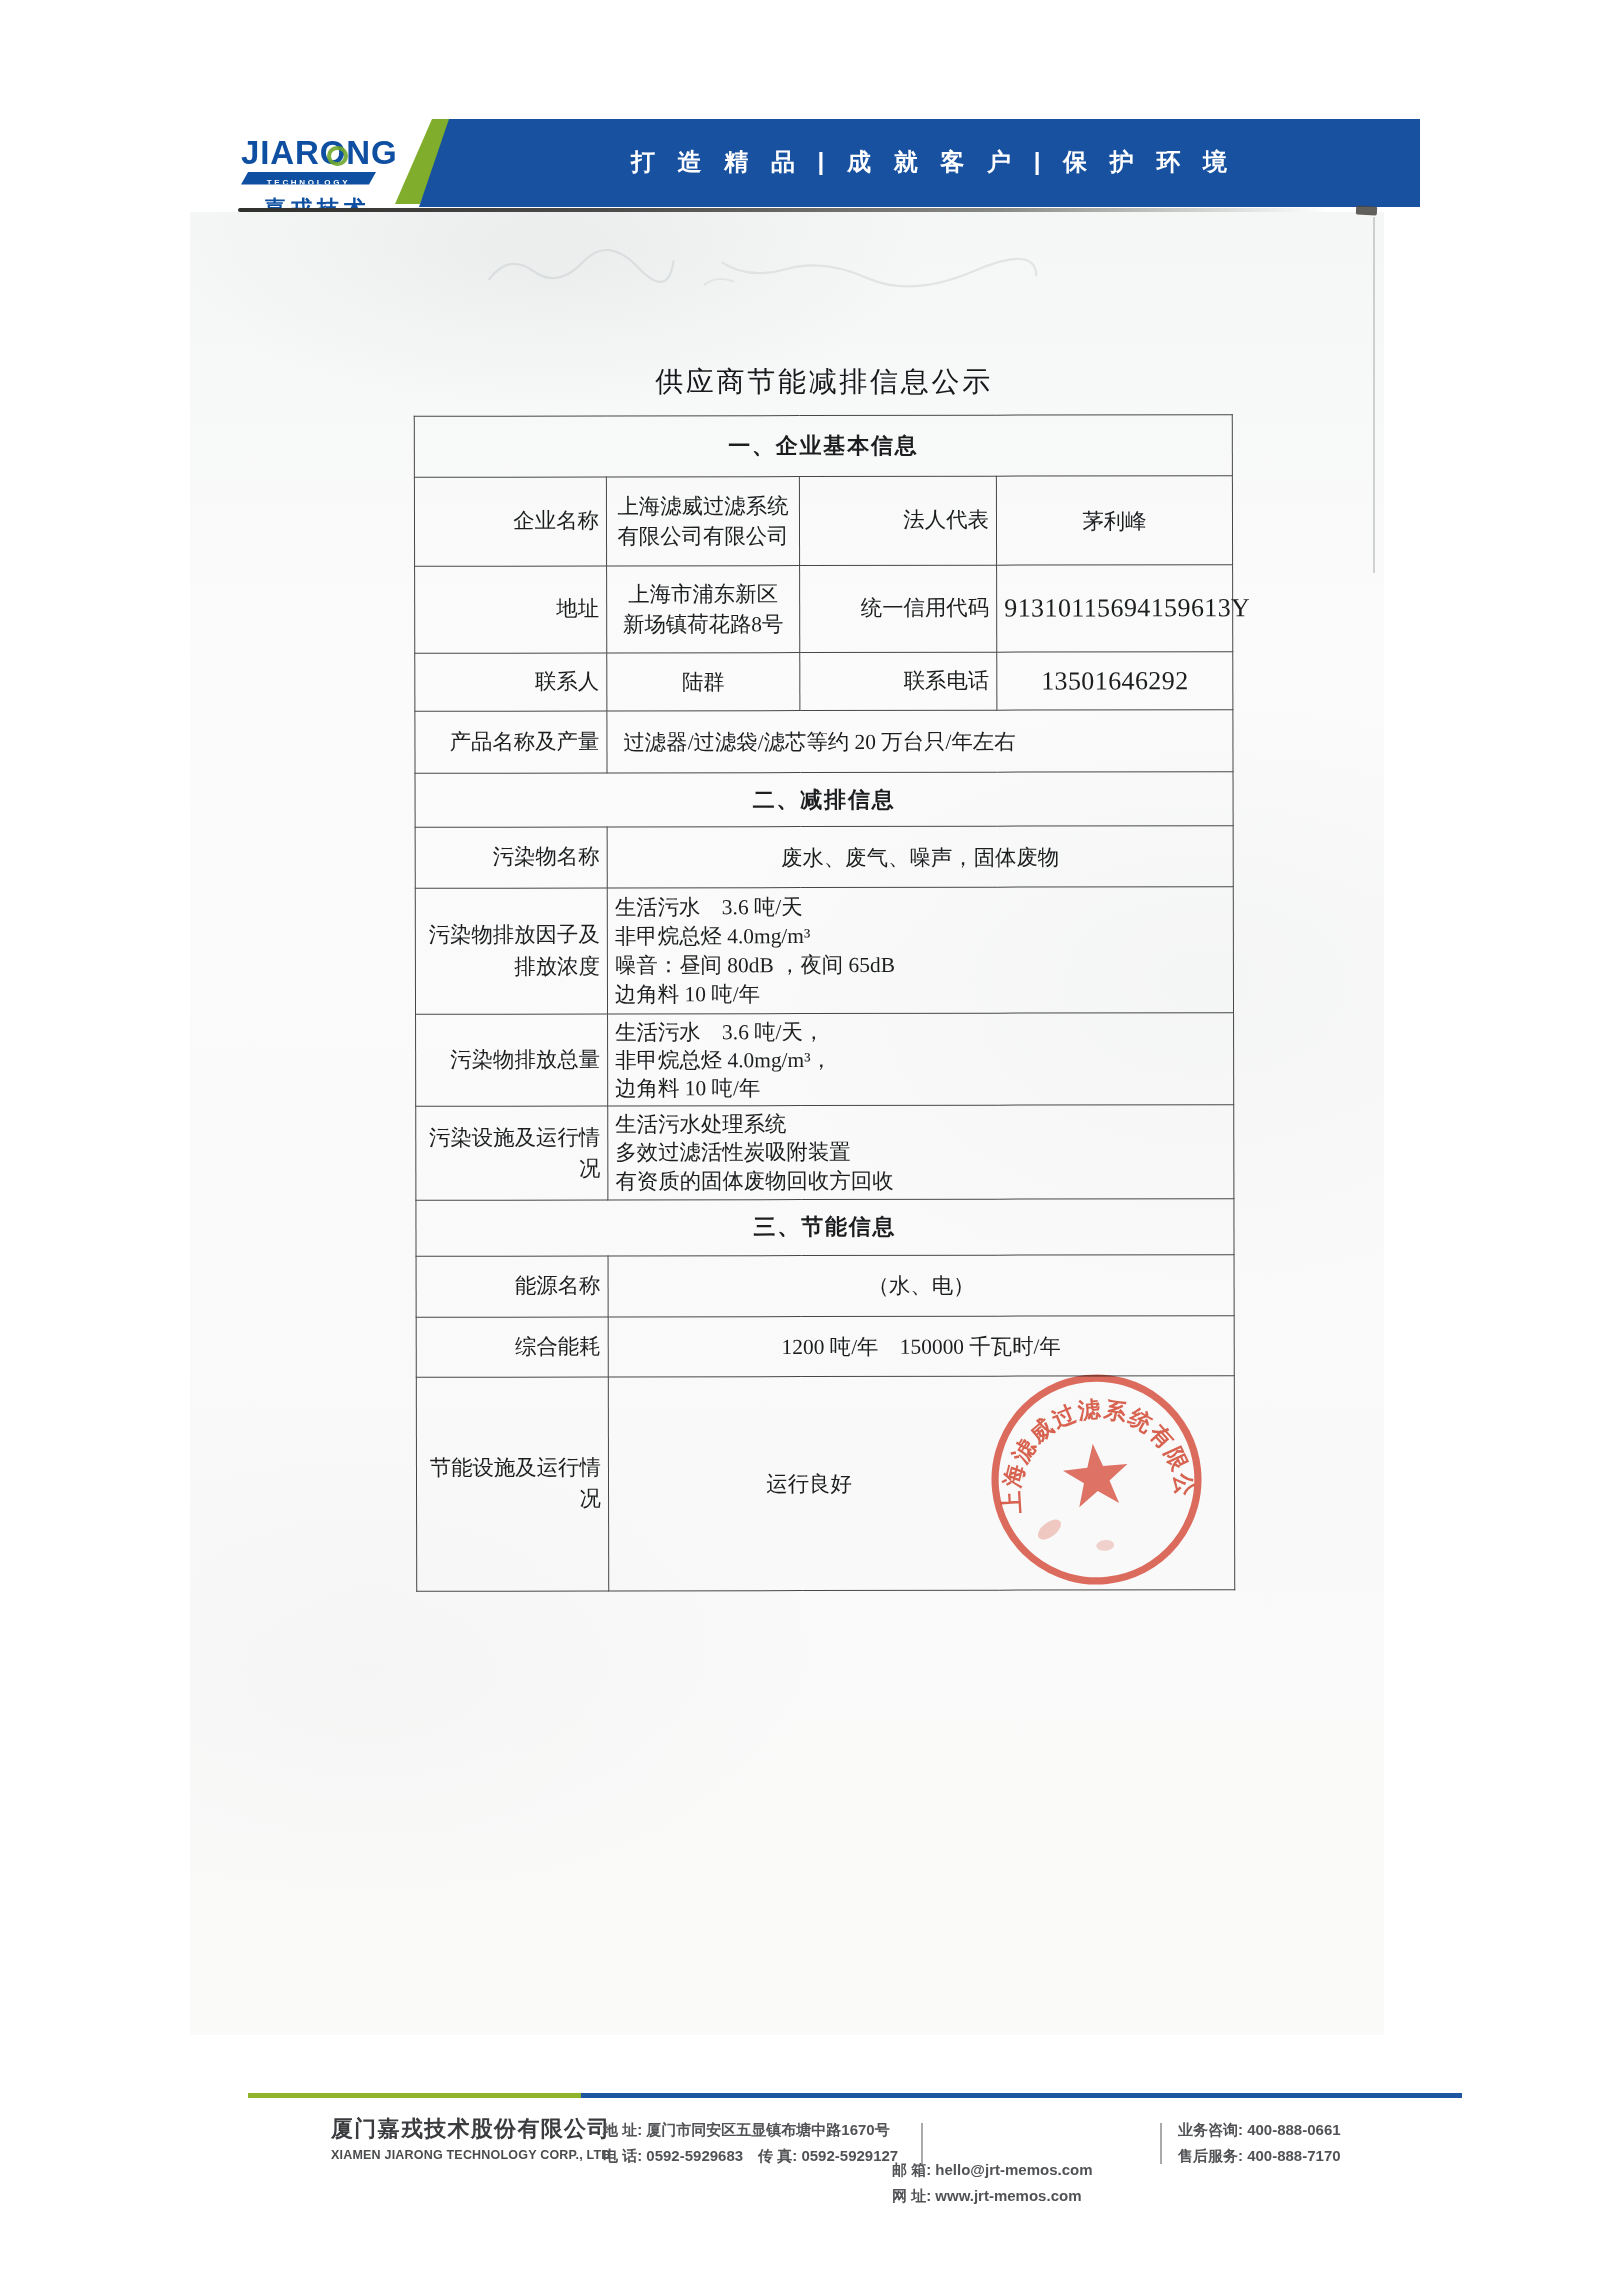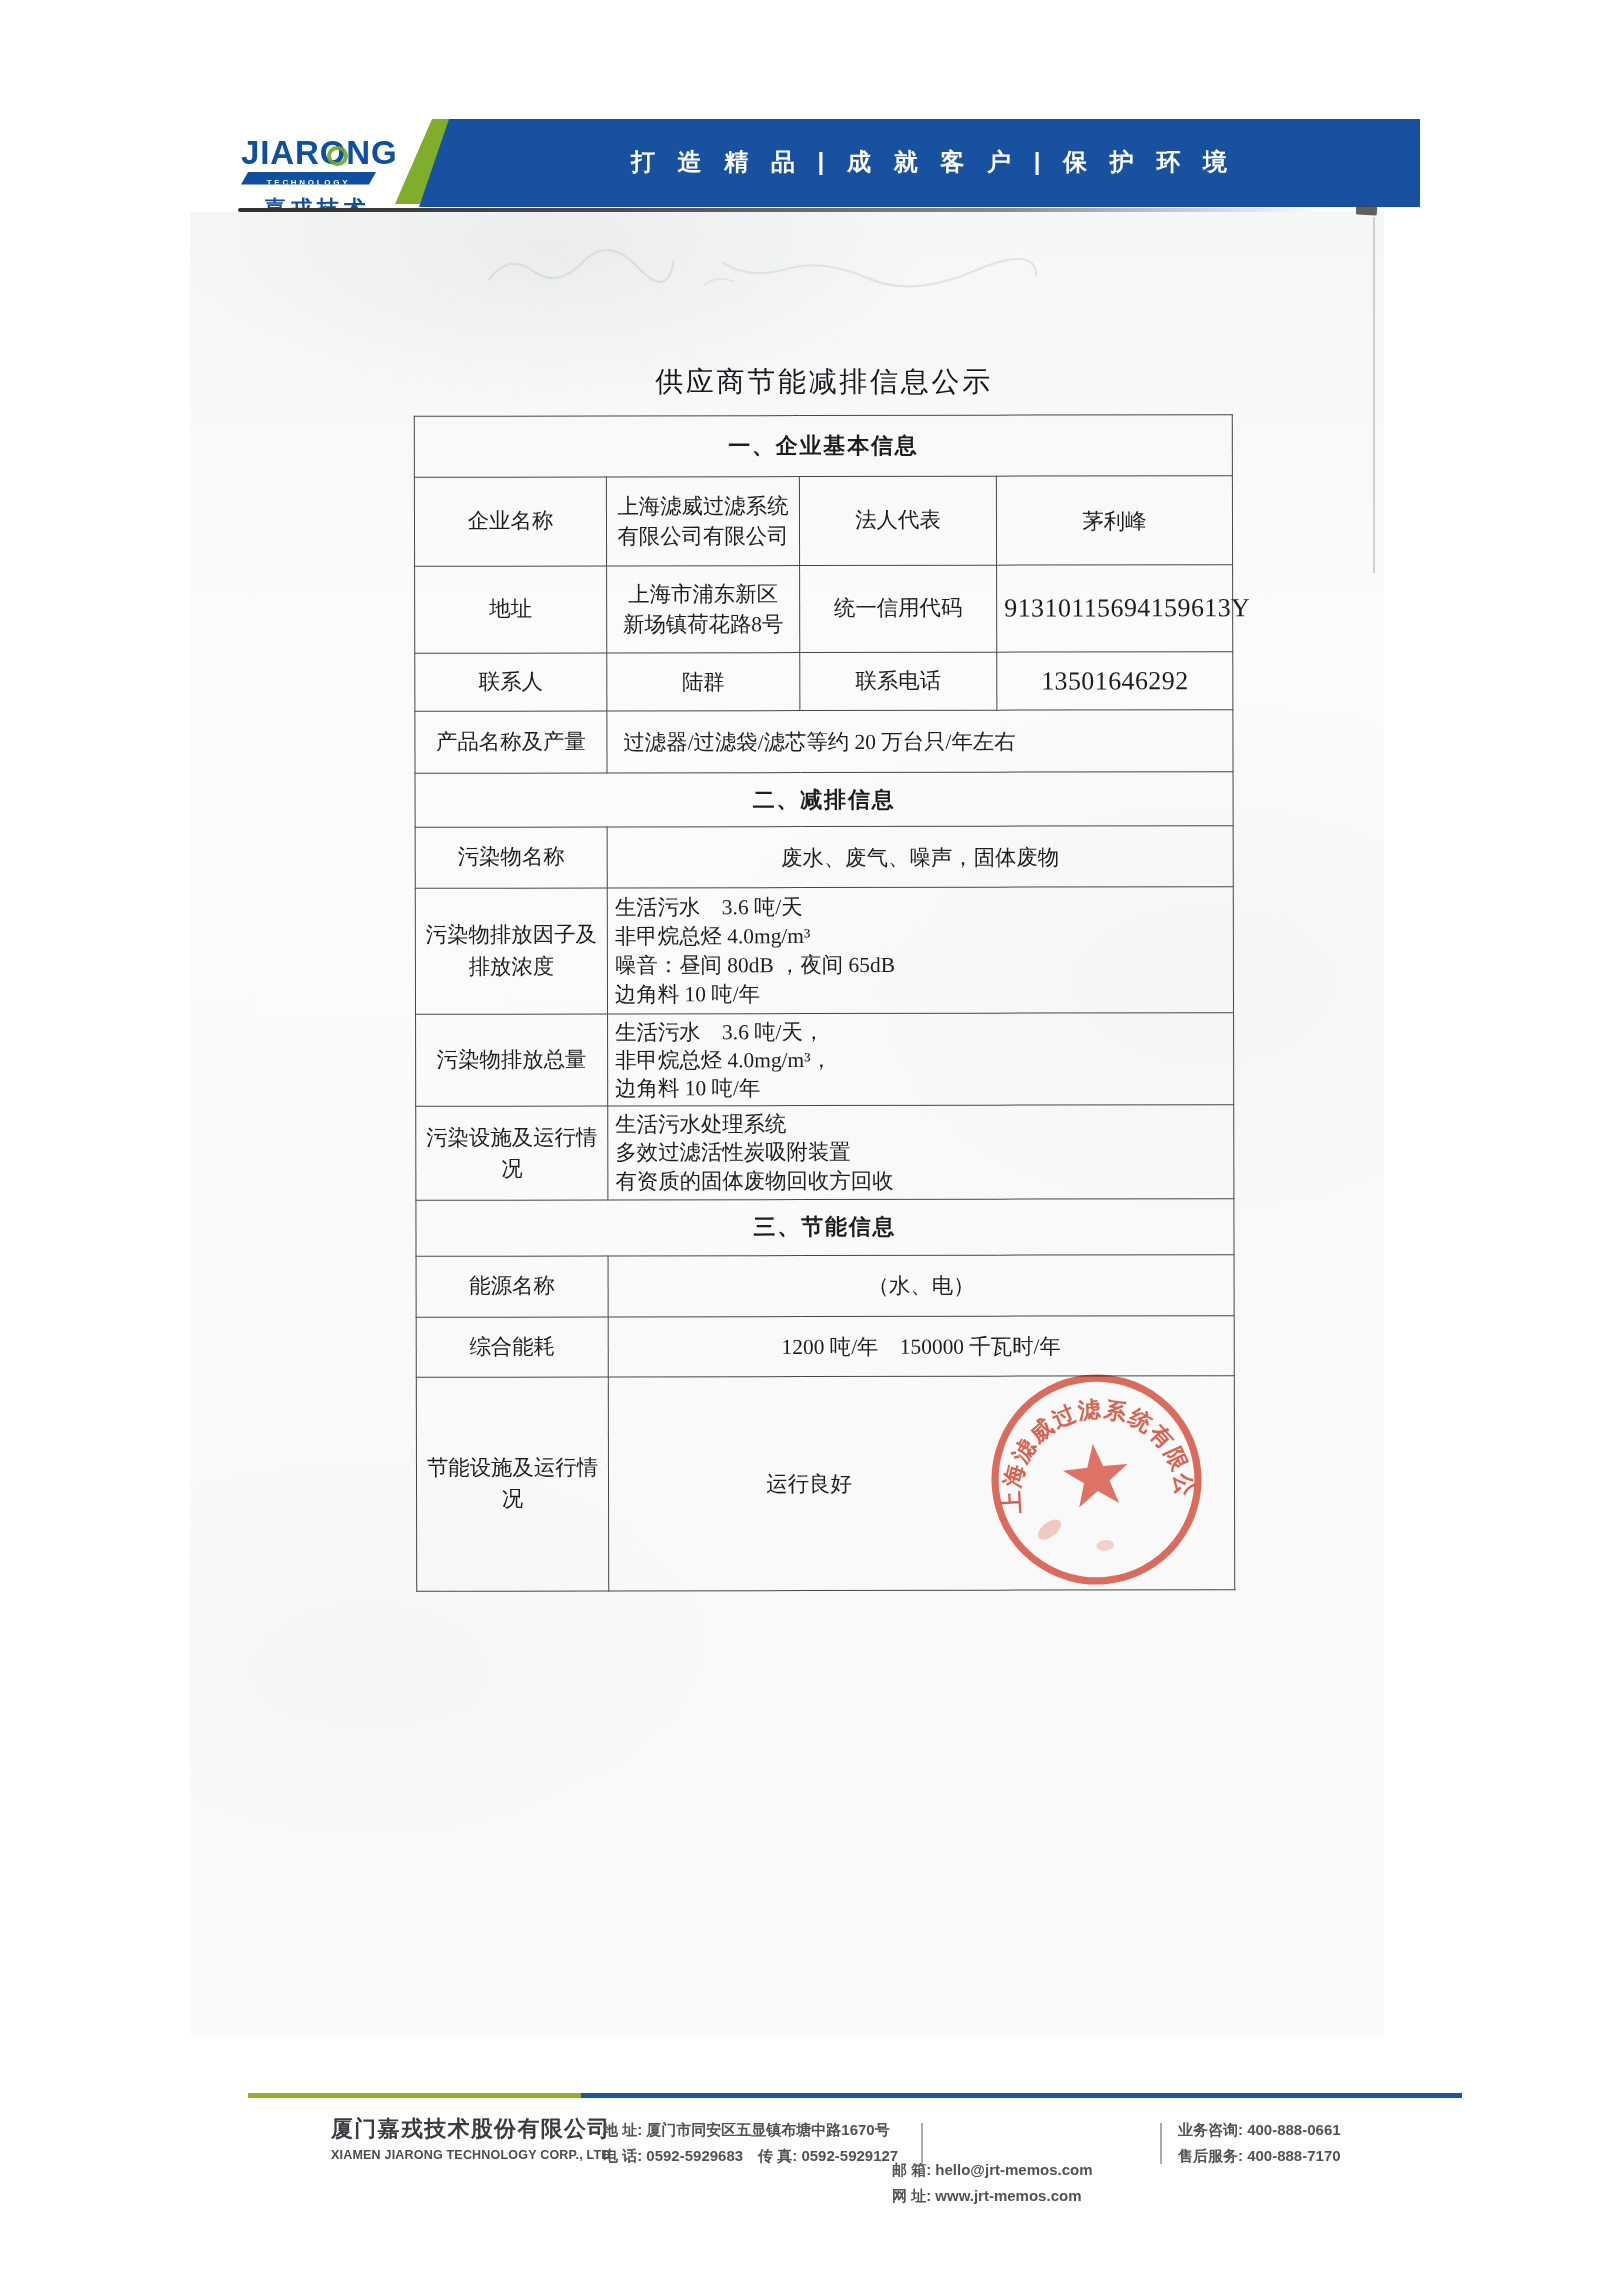--- a/index.html
+++ b/index.html
@@ -33,21 +33,21 @@
 
   
   .doc-title{position:absolute;left:415px;top:363px;width:818px;text-align:center;
     font-family:"Liberation Serif","DejaVu Serif",serif;font-size:28px;font-weight:400;letter-spacing:2.7px;color:#17181b;}
 
   table.doc{position:absolute;left:415px;top:415px;width:818px;border-collapse:collapse;table-layout:fixed;
     font-family:"Liberation Serif","DejaVu Serif",serif;font-size:21.4px;color:#1c1d1f;transform:rotate(-0.12deg);}
   table.doc,table.doc td{border:1.8px solid #474748;}
   table.doc td{padding:3.6px 7.1px;vertical-align:middle;}
   td.sec{font-weight:700;font-size:22px;text-align:center;letter-spacing:1.8px;}
-  td.lab{text-align:center;line-height:1.45;}
+  td.lab{text-align:right;line-height:1.45;}
   td.val{text-align:center;}
   td.ml{white-space:pre-line;text-align:left;padding-left:16px;line-height:29px;}
   td.code{letter-spacing:0.4px;font-size:26px;}
 
   
   .stamp{position:absolute;left:987px;top:1367px;width:219px;height:225px;transform:rotate(-6deg);
     mix-blend-mode:multiply;opacity:.92;}
 
   
   .footer-line{position:absolute;left:248px;top:2093px;width:1214px;height:5.3px;

